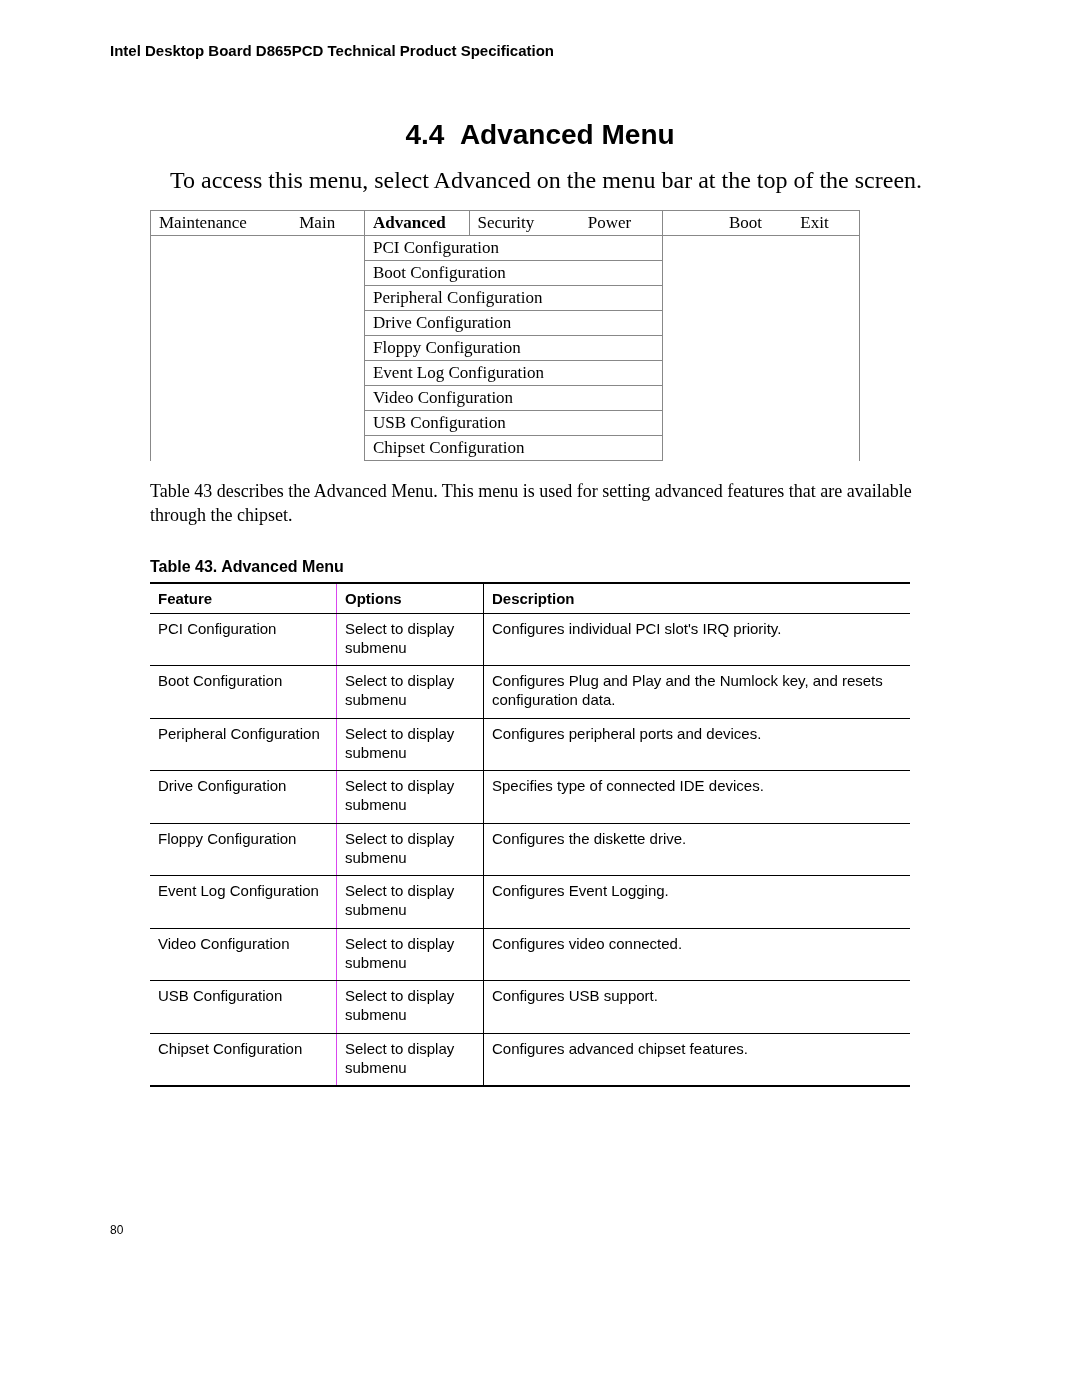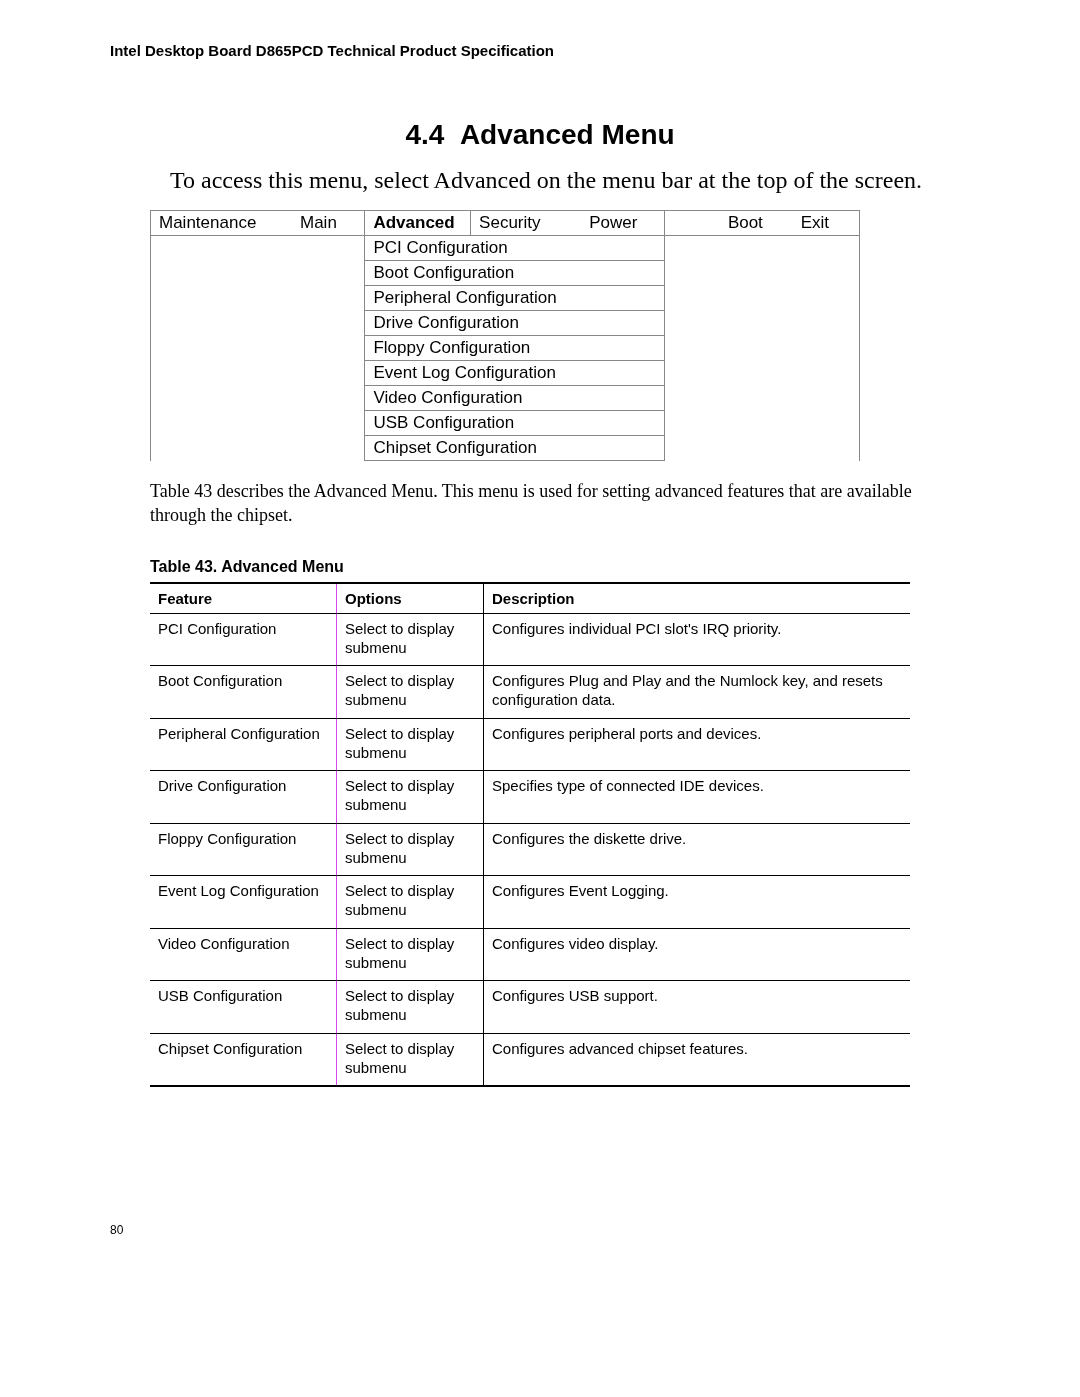--- a/index.html
+++ b/index.html
@@ -33,21 +33,21 @@
     margin: 0 0 14px 60px;
     line-height: 1.3;
   }
   .menu-table {
     margin-left: 40px;
     border-collapse: collapse;
     width: 710px;
   }
   .menu-table td {
     border: 1px solid #888;
-    font-family: Liberation Sans, sans-serif;
+    font-family: Liberation Serif, serif;
     font-size: 17px;
     padding: 2px 8px;
     white-space: nowrap;
     vertical-align: middle;
     height: 20px;
   }
   .menu-table td.no-left  { border-left: none; }
   .menu-table td.no-right { border-right: none; }
   .menu-table td.no-top   { border-top: none; }
   .menu-table td.no-bottom{ border-bottom: none; }
@@ -228,21 +228,21 @@
           <td class="col-desc">Configures the diskette drive.</td>
         </tr>
         <tr>
           <td class="col-feature">Event Log Configuration</td>
           <td class="col-options">Select to display submenu</td>
           <td class="col-desc">Configures Event Logging.</td>
         </tr>
         <tr>
           <td class="col-feature">Video Configuration</td>
           <td class="col-options">Select to display submenu</td>
-          <td class="col-desc">Configures video display.</td>
+          <td class="col-desc">Configures video connected.</td>
         </tr>
         <tr>
           <td class="col-feature">USB Configuration</td>
           <td class="col-options">Select to display submenu</td>
           <td class="col-desc">Configures USB support.</td>
         </tr>
         <tr class="last">
           <td class="col-feature">Chipset Configuration</td>
           <td class="col-options">Select to display submenu</td>
           <td class="col-desc">Configures advanced chipset features.</td>

